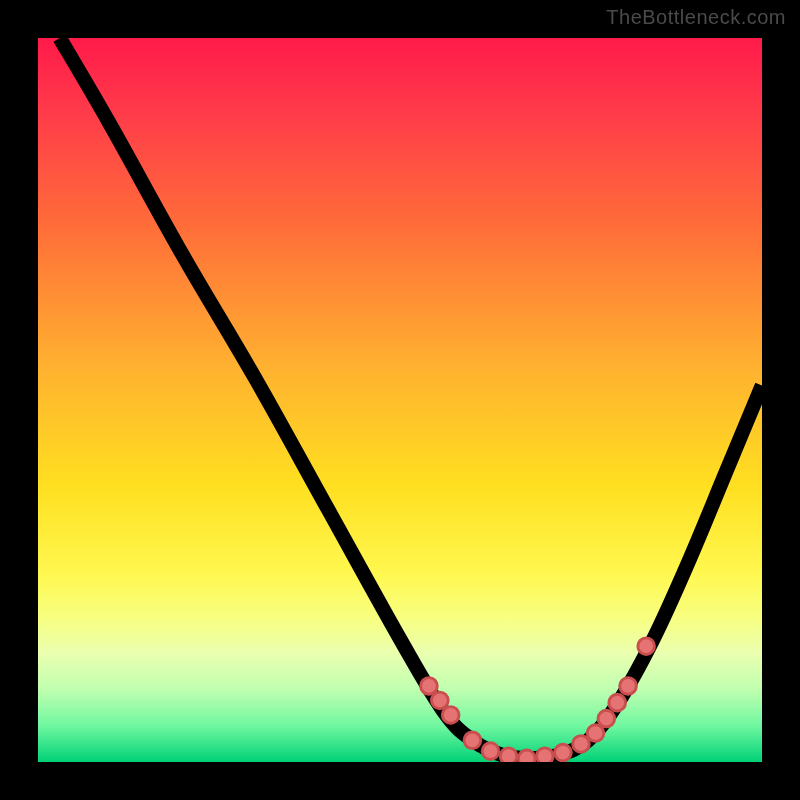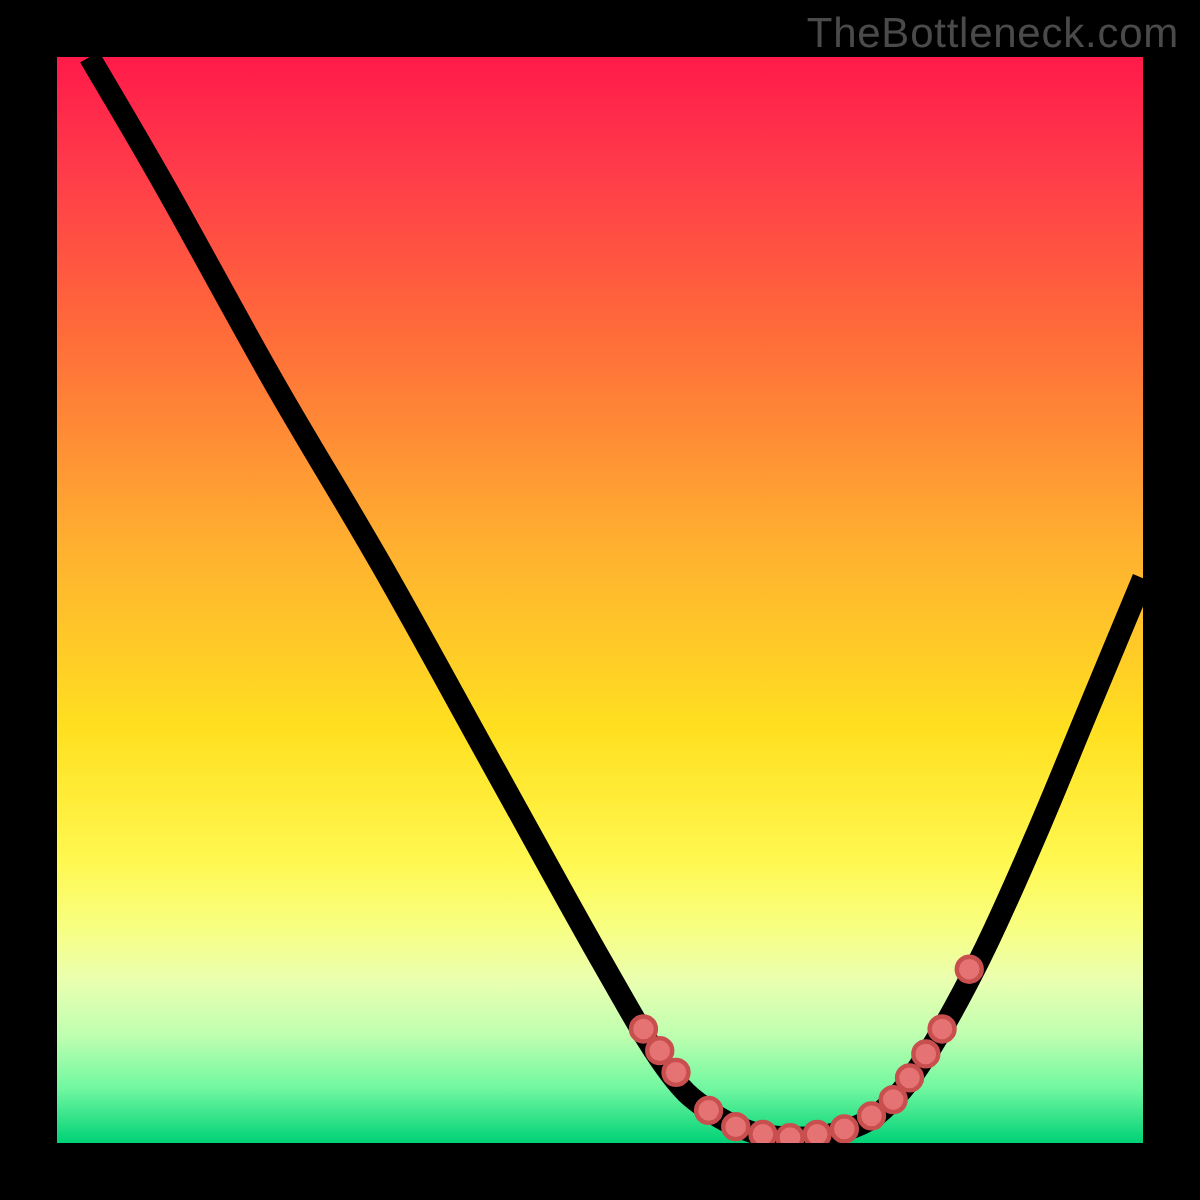--- a/index.html
+++ b/index.html
@@ -9,21 +9,21 @@
     background: #000;
     position: relative;
     font-family: Arial, Helvetica, sans-serif;
     overflow: hidden;
   }
   .watermark {
     position: absolute;
     top: 6px;
     right: 14px;
     color: #4a4a4a;
-    font-size: 28px;
+    font-size: 20px;
     font-weight: 500;
     letter-spacing: 0.5px;
     z-index: 10;
   }
   .plot-wrap {
     position: absolute;
     top: 38px;
     left: 38px;
     width: 724px;
     height: 724px;

